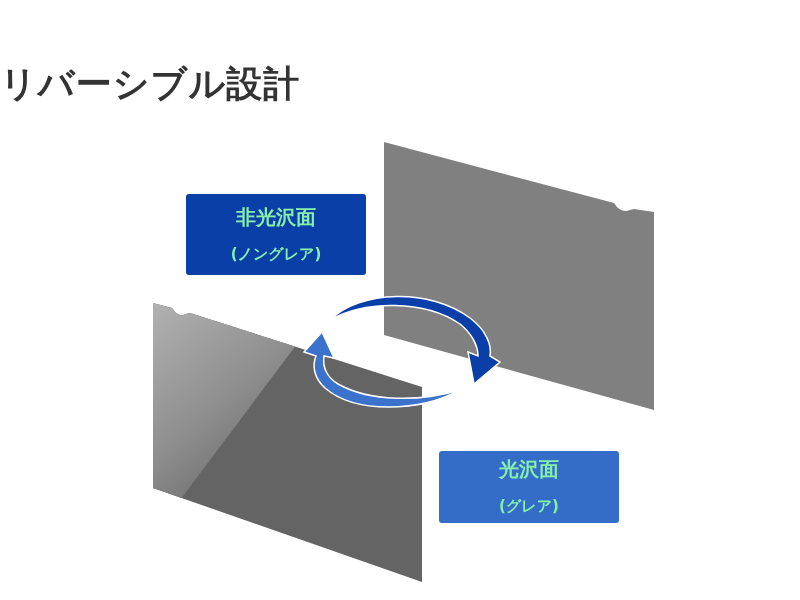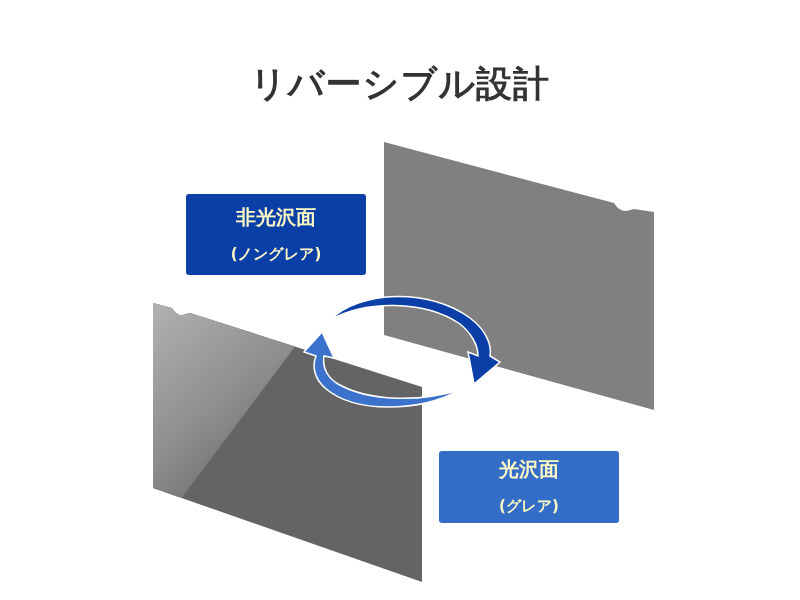--- a/index.html
+++ b/index.html
@@ -1,21 +1,21 @@
 <!DOCTYPE html>
 <html><head>
   <meta charset="utf-8">
   <style>
     html, body { margin: 0; padding: 0; background: #ffffff; }
     body { width: 800px; height: 600px; position: relative; overflow: hidden;
            font-family: "DejaVu Sans", "Liberation Sans", sans-serif; }
-    .title { position: absolute; left: 0; top: 60px; width: 800px; text-align: center;
+    .title { position: absolute; left: 0; top: 60px; width: 800px; text-align: left;
              font-size: 36px; font-weight: bold; color: #333333; letter-spacing: 1px; }
     svg.scene { position: absolute; left: 0; top: 0; }
-    .label-box { position: absolute; border-radius: 3px; color: #fef9c3; text-align: center;
+    .label-box { position: absolute; border-radius: 3px; color: #86efac; text-align: center;
                  display: flex; flex-direction: column; justify-content: center; align-items: center; }
     .label-box .main { font-size: 20px; font-weight: bold; line-height: 26px; }
     .label-box .sub { font-size: 15px; font-weight: bold; line-height: 24px; margin-top: 12px; }
     .box-nonglare { left: 186px; top: 194px; width: 180px; height: 81px; background: #0a3fa8; }
     .box-glare { left: 439px; top: 451px; width: 180px; height: 72px; background: #346dc8; }
   </style>
 </head>
 <body>
 
 <div class="title">リバーシブル設計</div>

